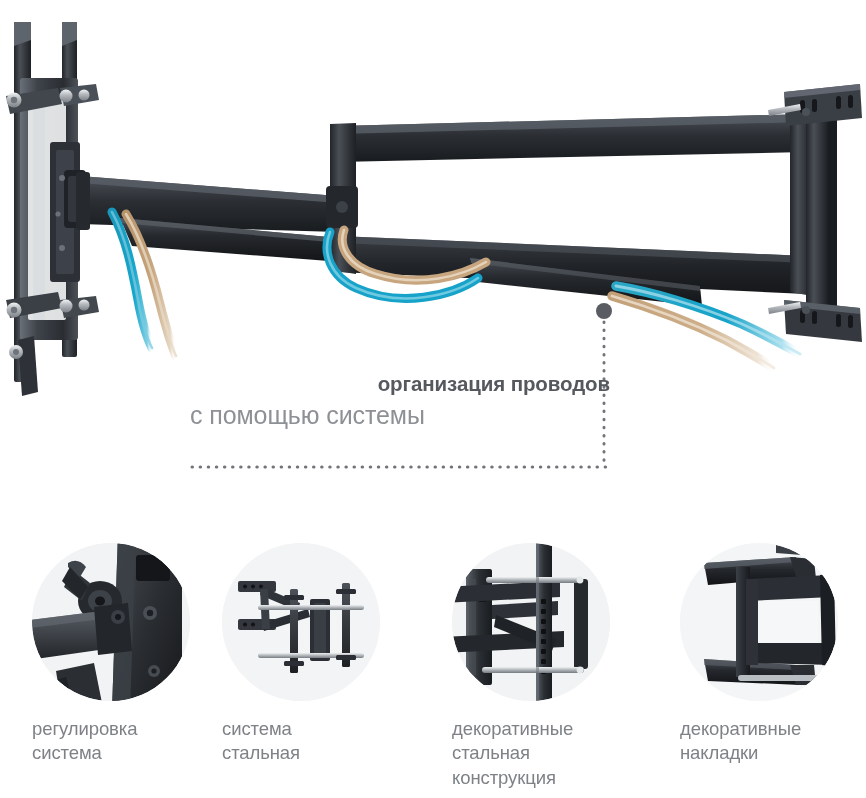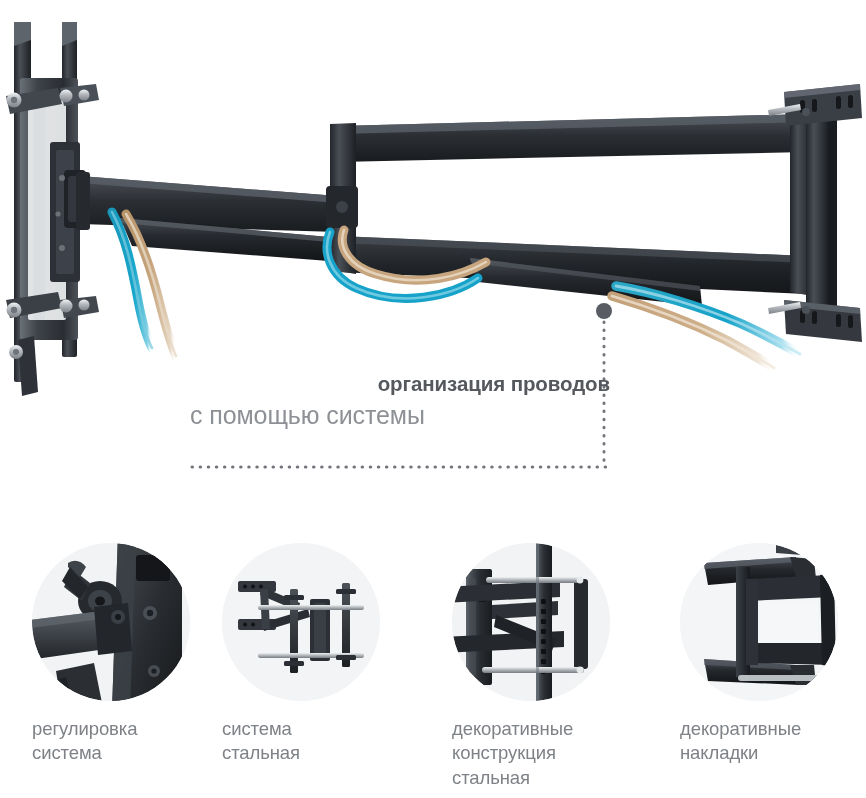--- a/index.html
+++ b/index.html
@@ -400,22 +400,22 @@
             <rect x="30" y="124" width="102" height="6" rx="3" fill="url(#g3c)"></rect>
             <circle cx="128" cy="37" r="3.4" fill="#e6e9ea"></circle>
             <circle cx="128" cy="127" r="3.4" fill="#e6e9ea"></circle>
 
             <rect x="84" y="-6" width="3" height="172" fill="#6e747b" opacity="0.55"></rect>
           </g>
         </svg>
       </div>
       <div class="fcap">
         <div>декоративные</div>
+        <div>стальная</div>
         <div>конструкция</div>
-        <div>стальная</div>
       </div>
     </div>
 
     <div class="feature" style="left:680px">
       <div class="fcircle" style="left:0;background:#f4f5f6">
         <svg width="158" height="158" viewBox="0 0 158 158" xmlns="http://www.w3.org/2000/svg">
           <defs>
             <clipPath id="c4">
                 <circle cx="79" cy="79" r="79"></circle>
               </clipPath>

